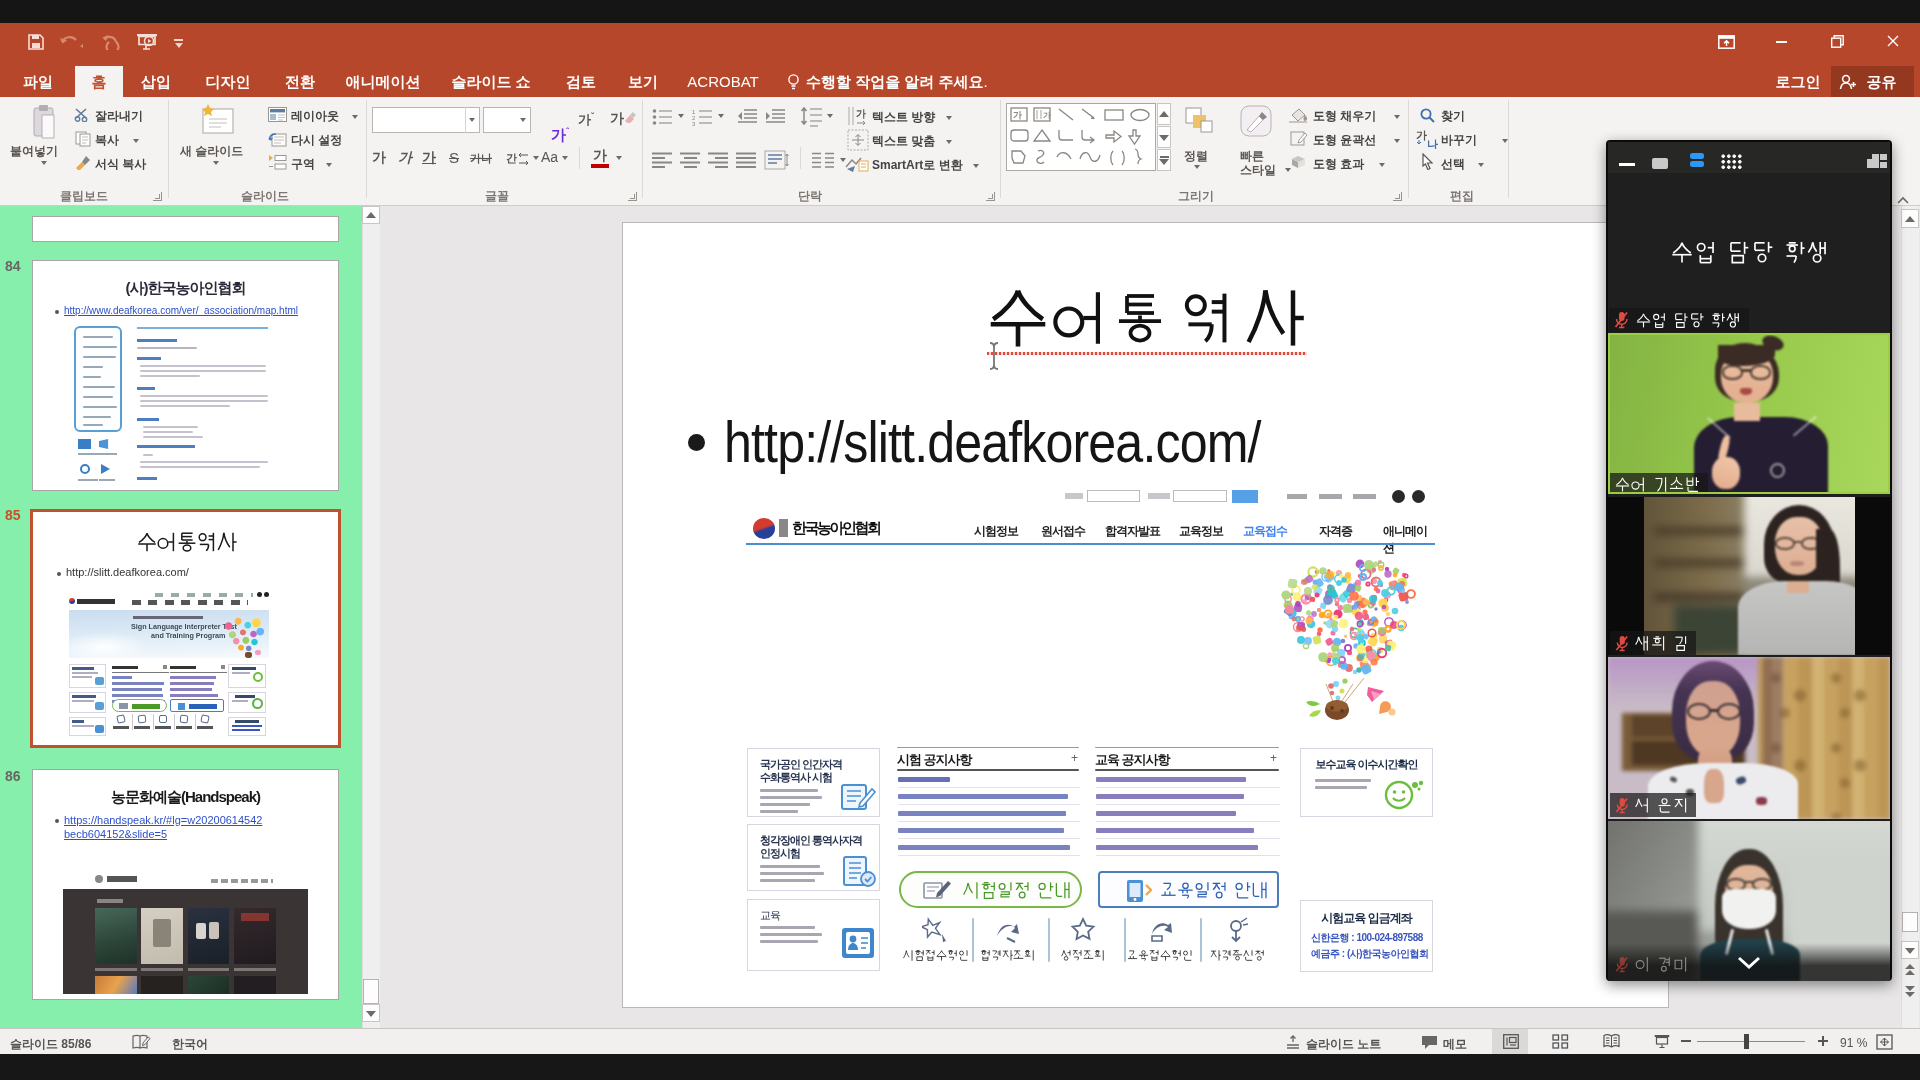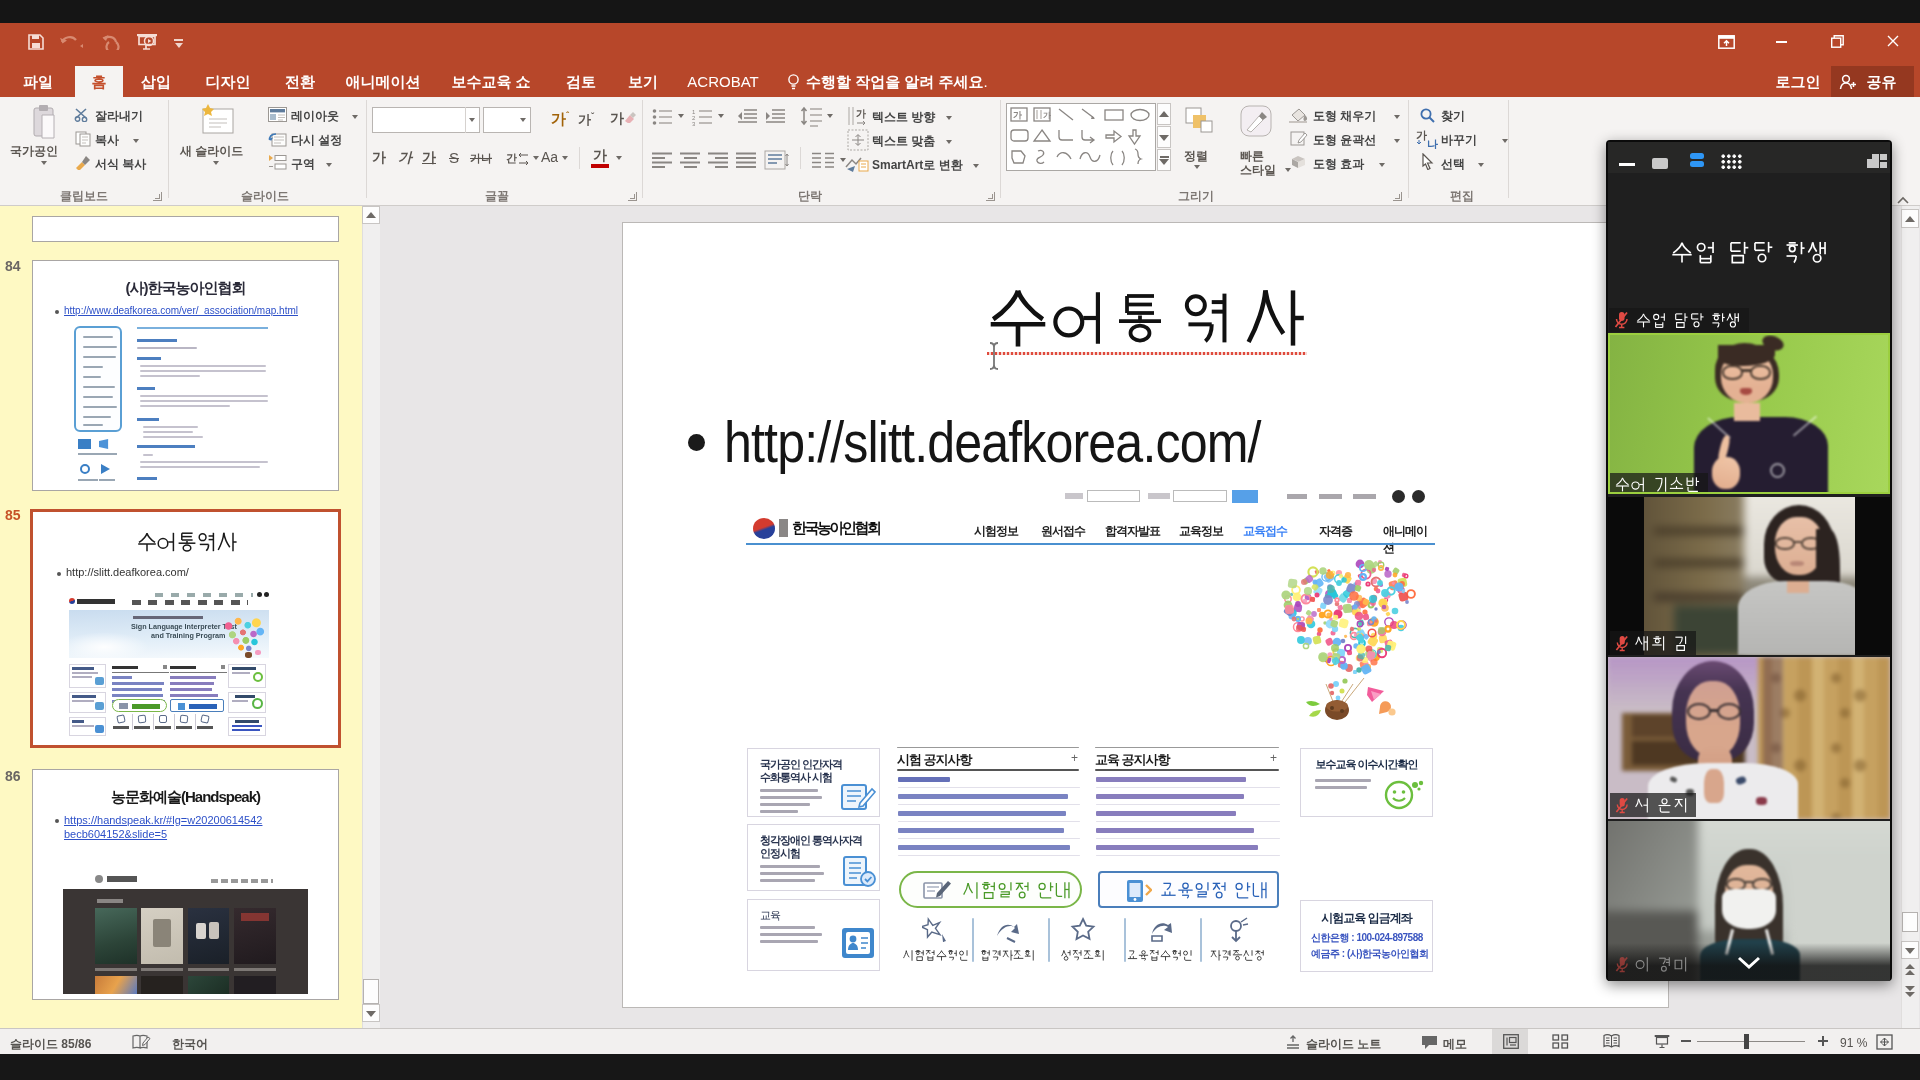--- a/index.html
+++ b/index.html
@@ -14,21 +14,21 @@
 .glabel{position:absolute;top:91px;font-size:12px;color:#7c7672;text-align:center;width:120px}
 .dl{position:absolute;width:9px;height:9px;border-right:1px solid #9a948f;border-bottom:1px solid #9a948f;top:95px}
 .dl:after{content:"";position:absolute;right:1px;bottom:1px;width:4px;height:4px;border-right:1px solid #9a948f;border-bottom:1px solid #9a948f}
 .rtxt{position:absolute;font-size:12px;color:#444;white-space:nowrap}
 .ricon{position:absolute}
 .drop{position:absolute;width:0;height:0;border-left:3px solid transparent;border-right:3px solid transparent;border-top:4px solid #6e6a66}
 
 #statusbar{position:absolute;left:0;top:1028px;width:1920px;height:26px;background:#f2f0ef;border-top:1px solid #c9c6c4;font-size:12px;color:#565350}
 #botbar{position:absolute;left:0;top:1054px;width:1920px;height:26px;background:#171717}
 
-#lpanel{position:absolute;left:0;top:206px;width:380px;height:822px;background:#fef9c3}
+#lpanel{position:absolute;left:0;top:206px;width:380px;height:822px;background:#86efac}
 .thumb{position:absolute;left:32px;width:307px;background:#fff;border:1px solid #a9a6a4}
 .tnum{position:absolute;left:5px;font-size:14px;color:#6a6663}
 
 #canvasarea{position:absolute;left:380px;top:206px;width:1521px;height:822px;background:#e8e6e7}
 #slide{position:absolute;left:622px;top:222px;width:1047px;height:786px;background:#fff;border:1px solid #bbb8b6}
 
 .sbtn{position:absolute;background:#fdfdfd;border:1px solid #c8c5c3}
 .arrow-up{width:0;height:0;border-left:5px solid transparent;border-right:5px solid transparent;border-bottom:6px solid #6e6a66;position:absolute}
 .arrow-dn{width:0;height:0;border-left:5px solid transparent;border-right:5px solid transparent;border-top:6px solid #6e6a66;position:absolute}
 
@@ -84,21 +84,21 @@
         <path d="M1 1l10 10M11 1L1 11" stroke="#fff" stroke-width="1.4"></path>
       </svg>
 </div>
 <div id="tabrow">
  <div class="tab" style="left:14px;width:48px"><span class="ko">파일</span></div>
  <div class="tab" style="left:75px;width:48px;background:#f5f3f2;color:#c4502d"><span class="ko">홈</span></div>
  <div class="tab" style="left:133px;width:46px"><span class="ko">삽입</span></div>
  <div class="tab" style="left:198px;width:60px"><span class="ko">디자인</span></div>
  <div class="tab" style="left:276px;width:48px"><span class="ko">전환</span></div>
  <div class="tab" style="left:340px;width:86px"><span class="ko">애니메이션</span></div>
- <div class="tab" style="left:444px;width:94px"><span class="ko">보수교육 쇼</span></div>
+ <div class="tab" style="left:444px;width:94px"><span class="ko">슬라이드 쇼</span></div>
  <div class="tab" style="left:557px;width:48px"><span class="ko">검토</span></div>
  <div class="tab" style="left:619px;width:48px"><span class="ko">보기</span></div>
  <div class="tab" style="left:685px;width:76px">ACROBAT</div>
  <svg class="abs" style="left:787px;top:8px" width="13" height="17" viewBox="0 0 13 17">
         <circle cx="6.5" cy="5.5" r="4.6" fill="none" stroke="#fff" stroke-width="1.4"></circle>
         <path d="M4.5 12h4M5 14.5h3" stroke="#fff" stroke-width="1.3"></path>
       </svg>
  <div class="tab" style="left:806px;width:190px;text-align:left"><span class="ko">수행할 작업을 알려 주세요</span>.</div>
  <div class="tab" style="left:1772px;width:52px"><span class="ko">로그인</span></div>
  <div class="tab" style="left:1831px;width:83px;background:rgba(30,5,0,.22)">
@@ -109,21 +109,21 @@
         </svg>
    <span class="ko" style="margin-left:18px">공유</span></div>
 </div>
 <div id="ribbon">
 
  <svg class="ricon" style="left:31px;top:8px" width="28" height="36" viewBox="0 0 28 36">
         <rect x="3" y="3" width="19" height="28" rx="2" fill="#ddd8dc" stroke="#b0abaf"></rect>
         <rect x="8" y="0" width="9" height="6" rx="1" fill="#b3aeb2"></rect>
         <path d="M11 10h12v23H11z" fill="#fbf9fa" stroke="#b5b0b4"></path>
       </svg>
- <div class="rtxt ko" style="left:10px;top:46px;color:#5a5550">국가공인</div>
+ <div class="rtxt ko" style="left:10px;top:46px;color:#5a5550">붙여넣기</div>
  <div class="drop" style="left:41px;top:64px"></div>
  <svg class="ricon" style="left:74px;top:10px" width="17" height="15" viewBox="0 0 17 15">
         <path d="M2 2l10 9M12 2L2 11" stroke="#5f7c9c" stroke-width="1.6" fill="none"></path>
         <circle cx="3.5" cy="12" r="2.2" fill="none" stroke="#5f7c9c" stroke-width="1.4"></circle>
         <circle cx="10.5" cy="12.5" r="2.2" fill="none" stroke="#5f7c9c" stroke-width="1.4"></circle>
       </svg>
  <div class="rtxt ko" style="left:95px;top:11px">잘라내기</div>
  <svg class="ricon" style="left:75px;top:34px" width="16" height="16" viewBox="0 0 16 16">
         <rect x="1" y="1" width="10" height="12" fill="#fff" stroke="#9b9793"></rect>
         <rect x="5" y="3" width="10" height="12" fill="#fdfdfc" stroke="#9b9793"></rect>
@@ -171,21 +171,21 @@
  <div class="rtxt ko" style="left:291px;top:59px">구역</div>
       <div class="drop" style="left:326px;top:66px"></div>
  <div class="glabel ko" style="left:205px">슬라이드</div>
  <div class="gsep" style="left:366px"></div>
 
  <div class="abs" style="left:372px;top:10px;width:108px;height:26px;background:#fff;border:1px solid #b9b5b2"></div>
  <div class="abs" style="left:465px;top:10px;width:15px;height:26px;border-left:1px solid #d6d2cf"></div>
       <div class="drop" style="left:469px;top:21px"></div>
  <div class="abs" style="left:483px;top:10px;width:48px;height:26px;background:#fff;border:1px solid #b9b5b2"></div>
  <div class="drop" style="left:520px;top:21px"></div>
- <div class="rtxt ko" style="left:551px;top:13px;font-size:15px;color:#a16207">가<span style="font-size:9px;vertical-align:6px">ˆ</span></div>
+ <div class="rtxt ko" style="left:551px;top:29px;font-size:15px;color:#6d28d9">가<span style="font-size:9px;vertical-align:6px">ˆ</span></div>
  <div class="rtxt ko" style="left:578px;top:14px;font-size:13px;color:#5a5550">가<span style="font-size:9px;vertical-align:5px">ˇ</span></div>
  <div class="rtxt ko" style="left:610px;top:13px;font-size:14px;color:#5a5550">가</div>
  <svg class="ricon" style="left:624px;top:14px" width="12" height="12" viewBox="0 0 12 12">
         <path d="M1 10 L6 4l4 4-5 5z" fill="#e8b0b4"></path>
         <path d="M6 4l3-3 3 3-3 3z" fill="#c9c4c0"></path>
       </svg>
  <div class="rtxt ko" style="left:372px;top:52px;font-size:14px;font-weight:bold;color:#5a5550">가</div>
  <div class="rtxt ko" style="left:398px;top:52px;font-size:14px;font-style:italic;color:#5a5550">가</div>
  <div class="rtxt ko" style="left:422px;top:52px;font-size:14px;text-decoration:underline;color:#5a5550">가</div>
  <div class="rtxt" style="left:449px;top:52px;font-size:15px;text-decoration:line-through;color:#5a5550">S</div>

